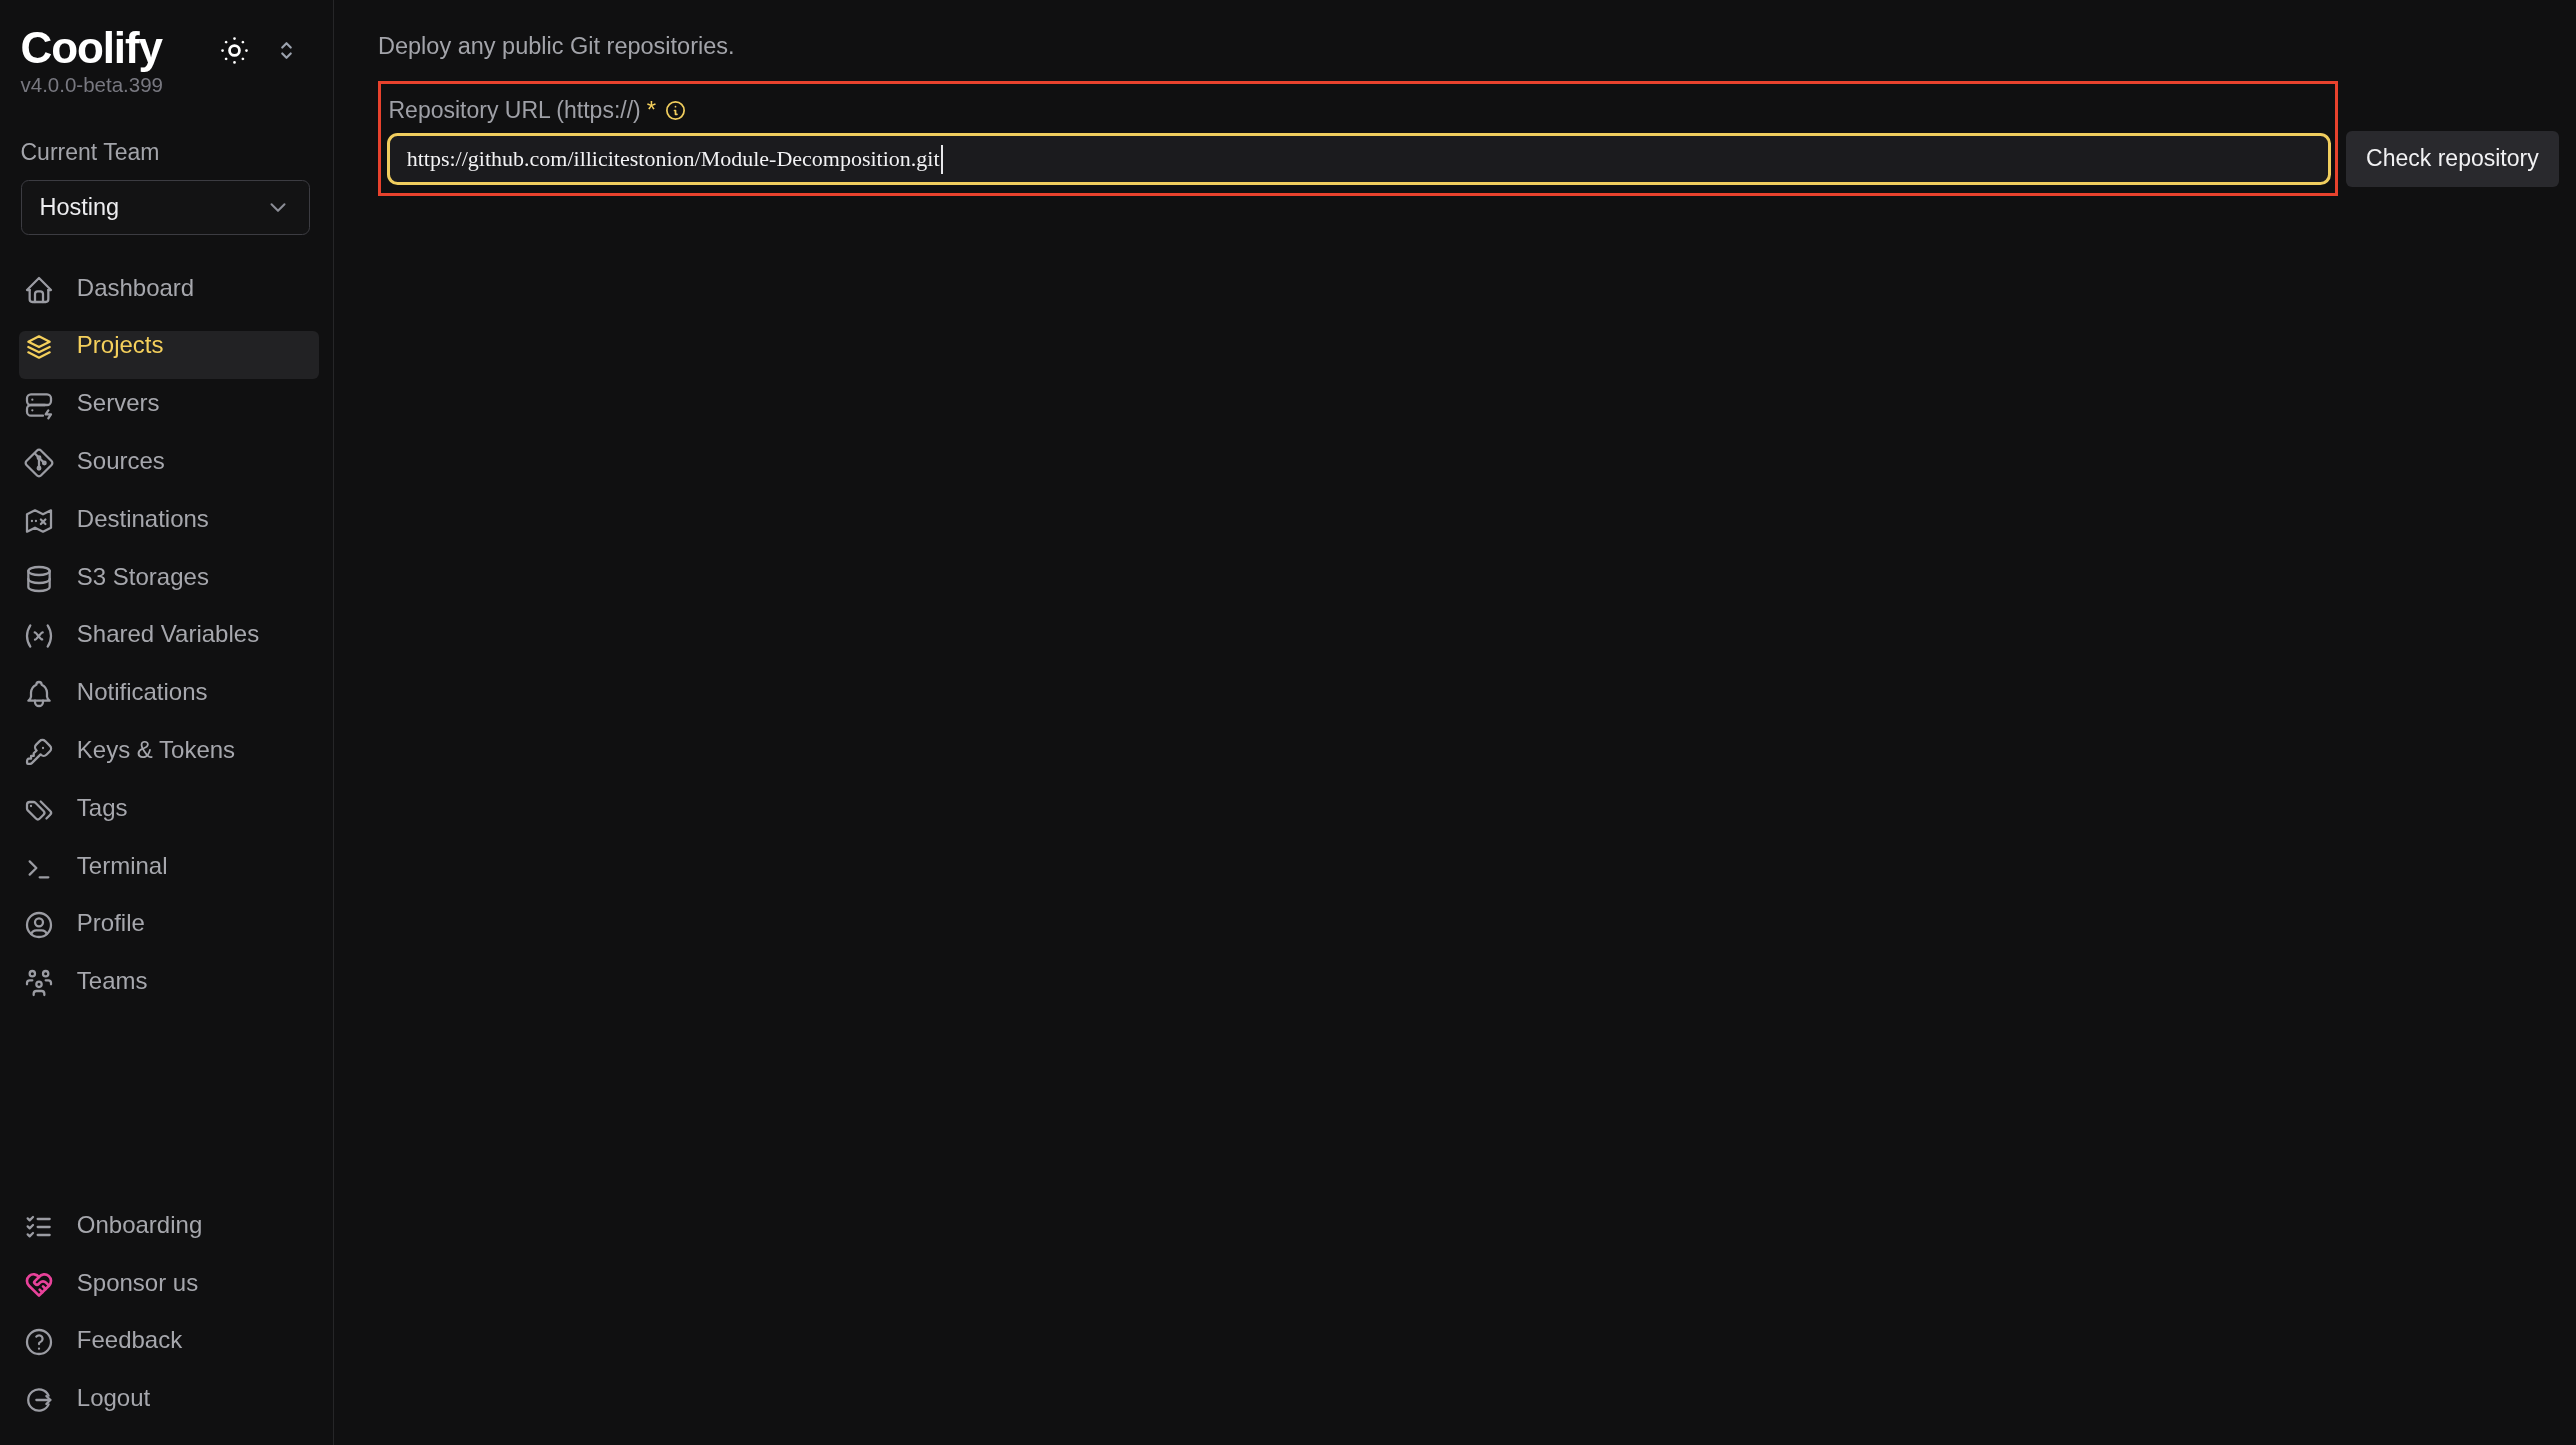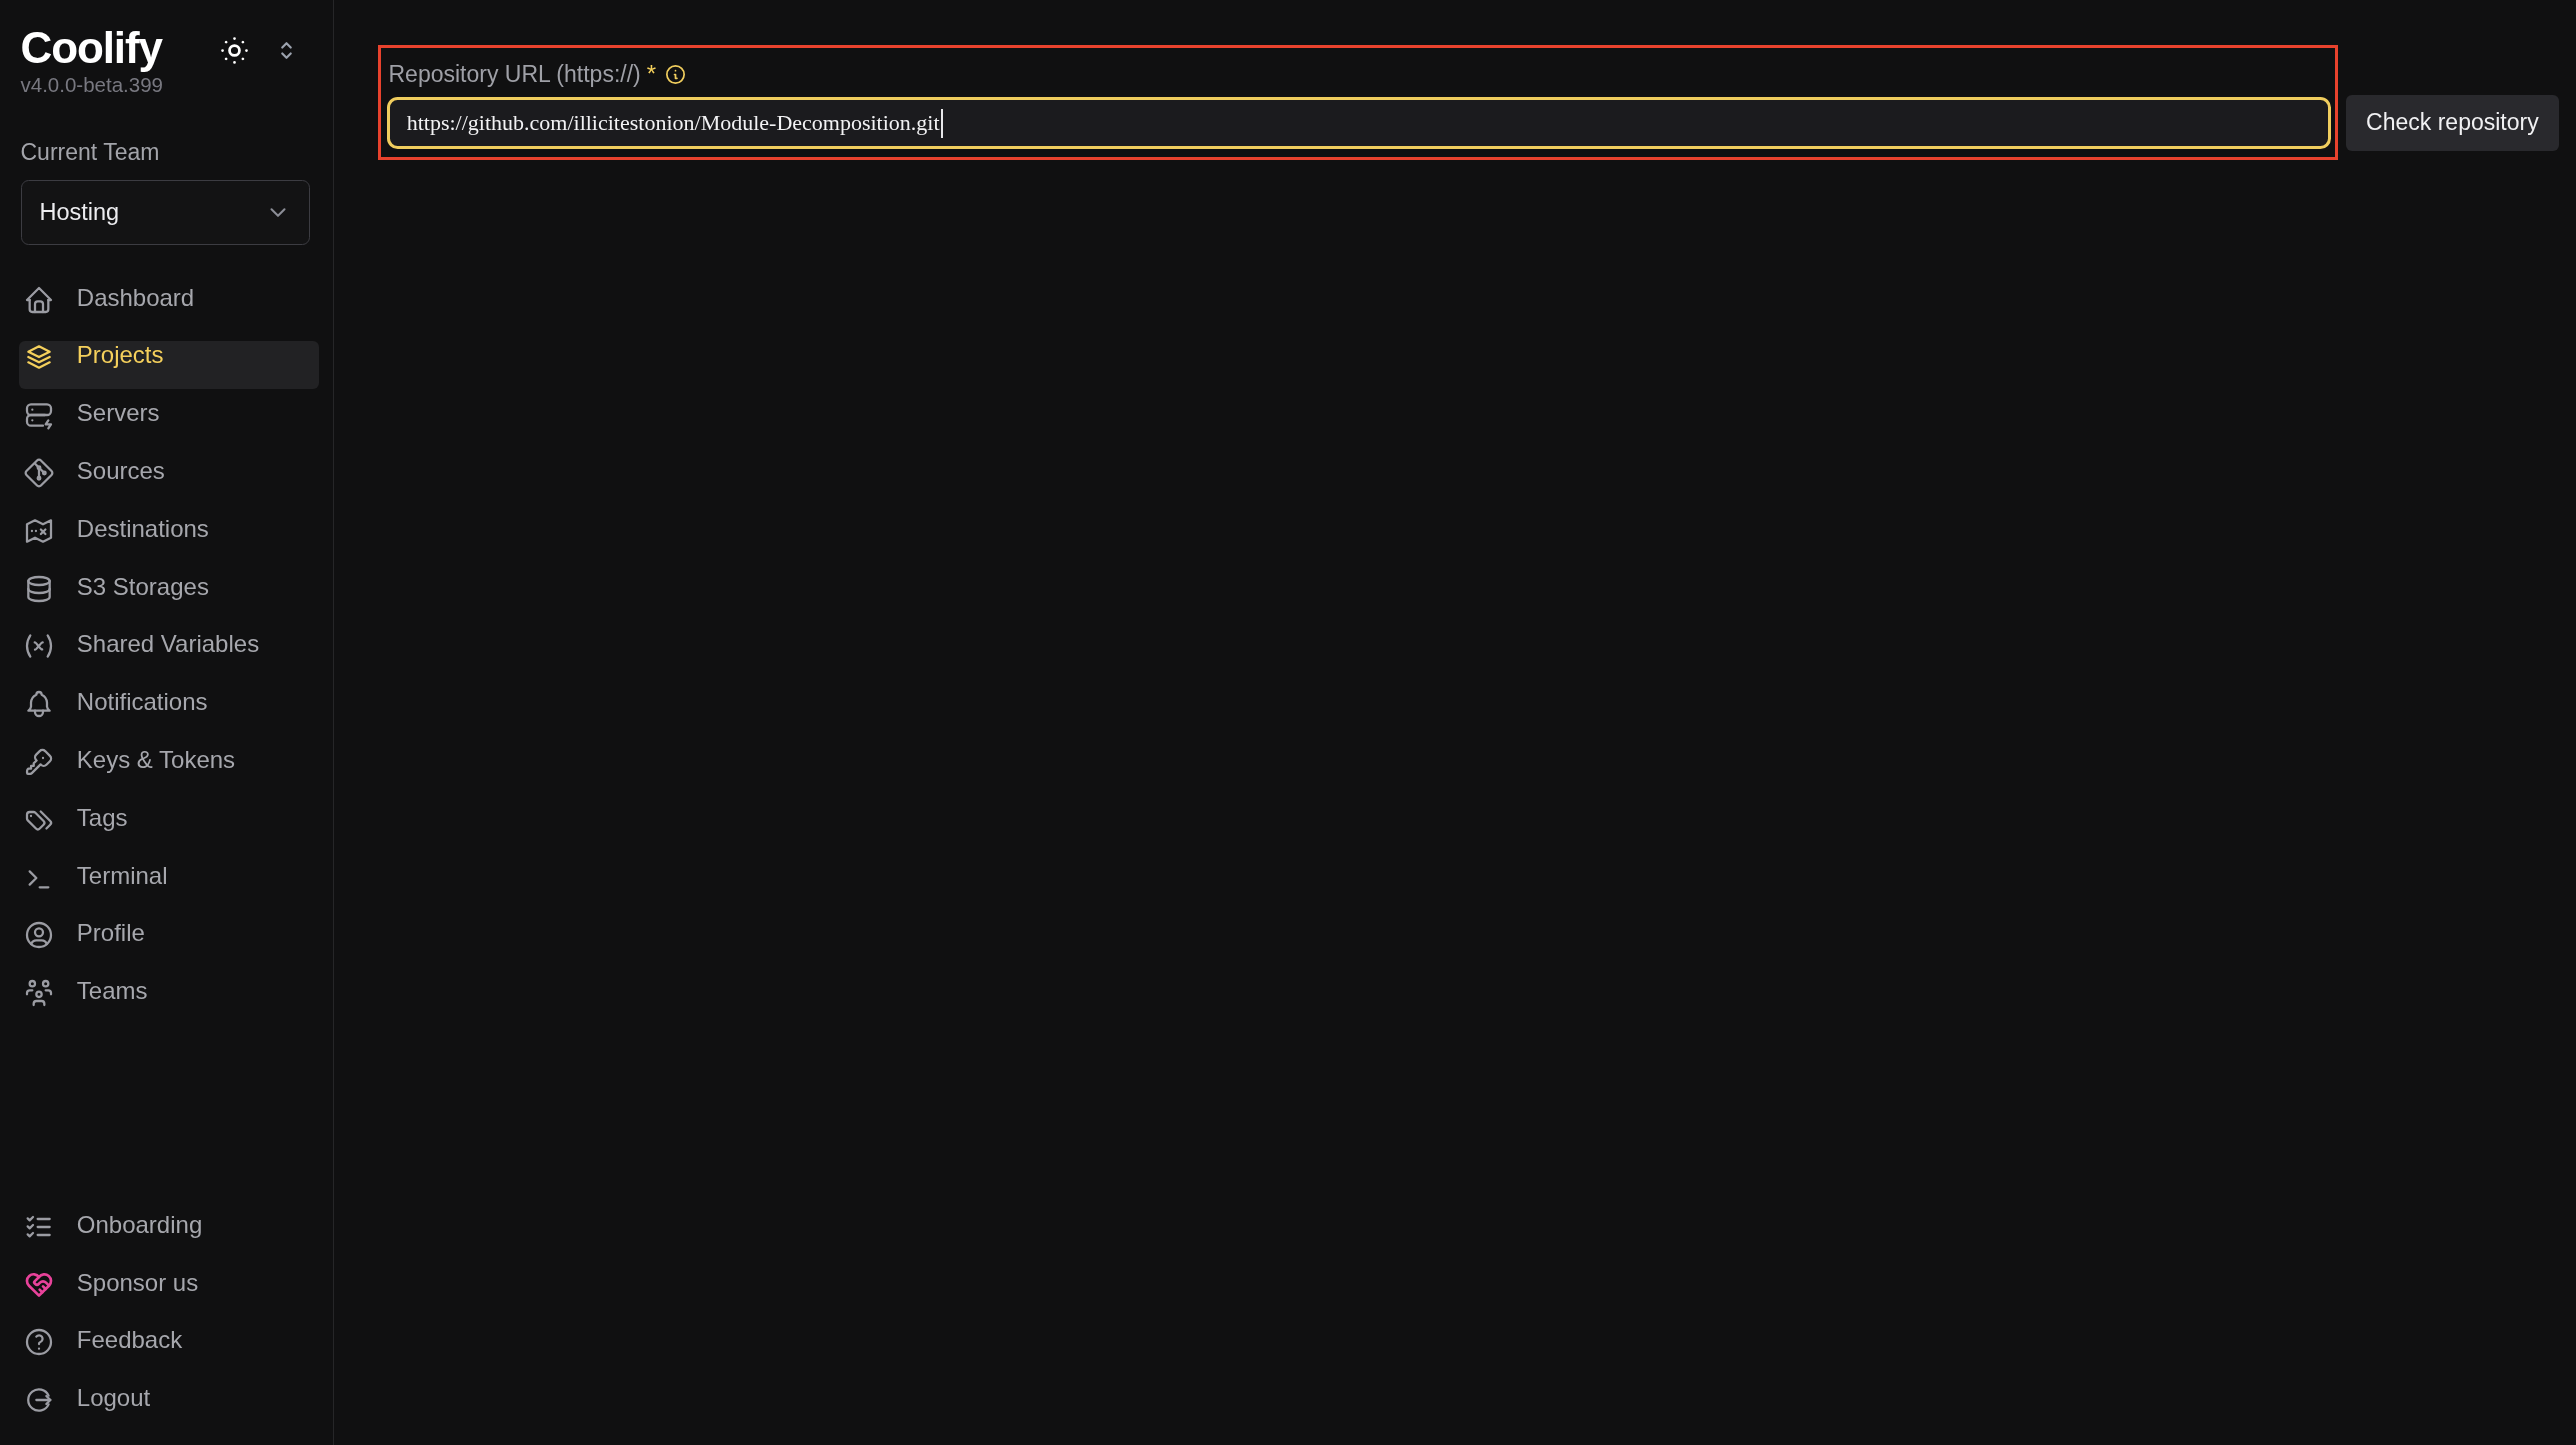--- a/index.html
+++ b/index.html
@@ -31,21 +31,21 @@
     color: #fff; line-height: 1;
   }
   .logo-icons { display: flex; align-items: center; gap: 21px; margin-top: 7.6px; }
   .icon-btn { background: none; border: none; padding: 0; cursor: pointer; color: #fff; }
   .icon-btn.dim { color: #9ca3af; }
   .version { padding: 0 20.5px; margin-top: 3px; font-size: 20.5px; color: #787880; }
 
   .team-section { padding: 0 23px 0 20.5px; margin-top: 42px; }
   .team-label { font-size: 23px; color: #a3a4aa; }
   .team-select {
-    margin-top: 13.6px; height: 65px; width: 100%;
+    margin-top: 13.6px; height: 55px; width: 100%;
     border: 1.5px solid #3c3c42; border-radius: 7.6px;
     background: #131314;
     display: flex; align-items: center; justify-content: space-between;
     padding: 0 18px; cursor: pointer;
   }
   .team-select-value { font-size: 23.5px; color: #ededf0; }
   .team-select .chev { color: #8b8d96; }
 
   .nav { margin-top: 39px; }
   .nav-item {
@@ -332,20 +332,21 @@
           <path d="M10 12h10.5"></path>
             <path d="m17.5 9 3 3-3 3"></path>
         </svg>
       </span>
       <span>Logout</span>
     </div>
   </nav>
 </aside>
 
 <main class="main">
+  <div class="page-subtitle">Deploy any public Git repositories.</div>
 
   <div class="form-row">
     <div class="field-group">
       <div class="field-label-row">
         <span>Repository URL (https://)</span>
         <span class="required">*</span>
         <span class="info-icon">
           <svg width="23" height="23" viewBox="0 0 24 24" fill="none" stroke="currentColor" stroke-width="1.8" stroke-linecap="round" stroke-linejoin="round">
             <circle cx="12" cy="12" r="9"></circle>
               <path d="M12 8h.01"></path>

